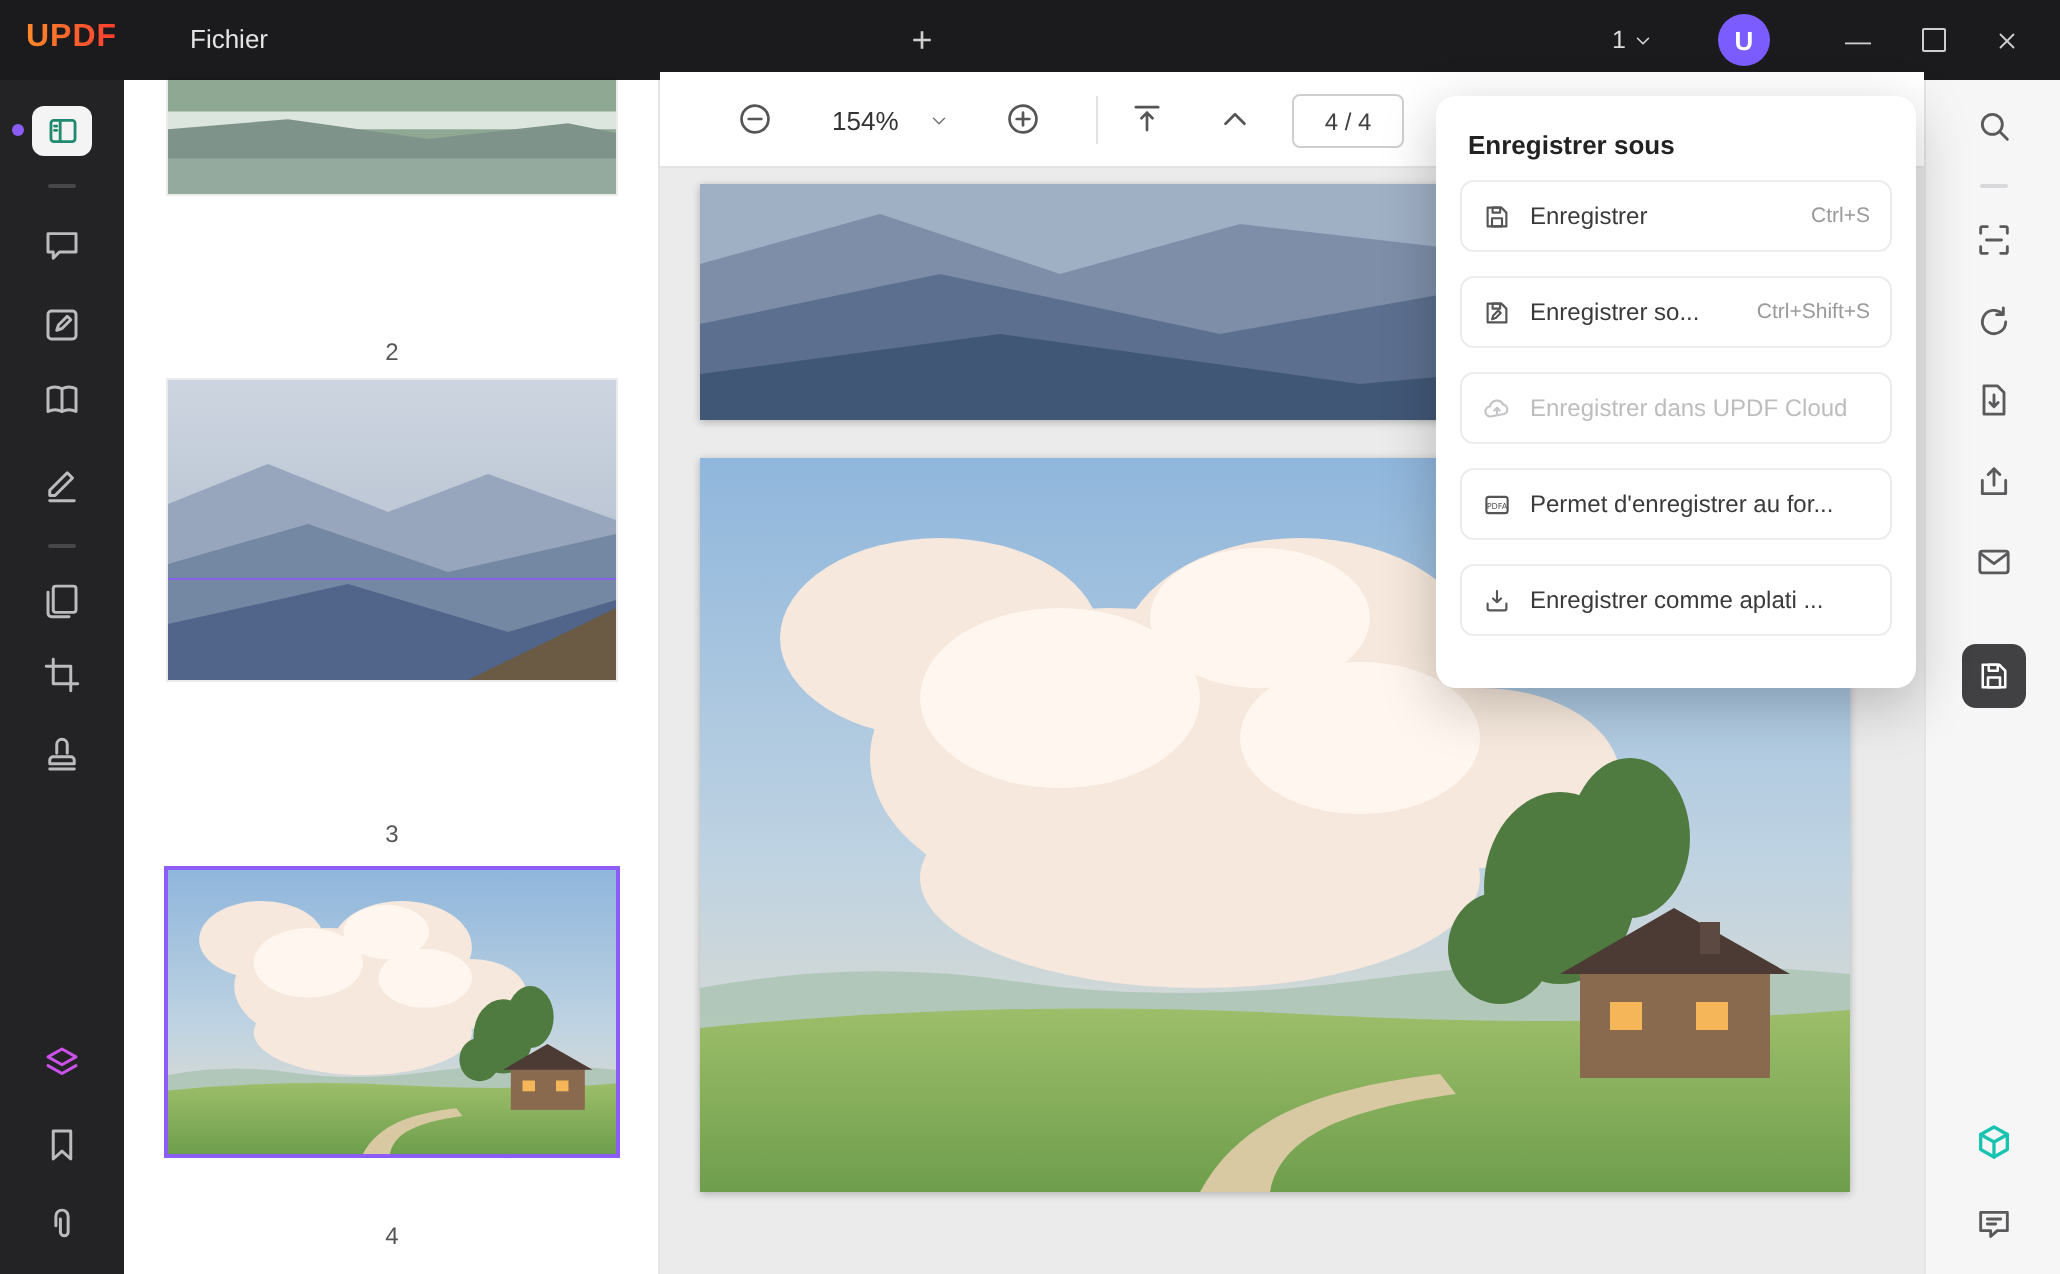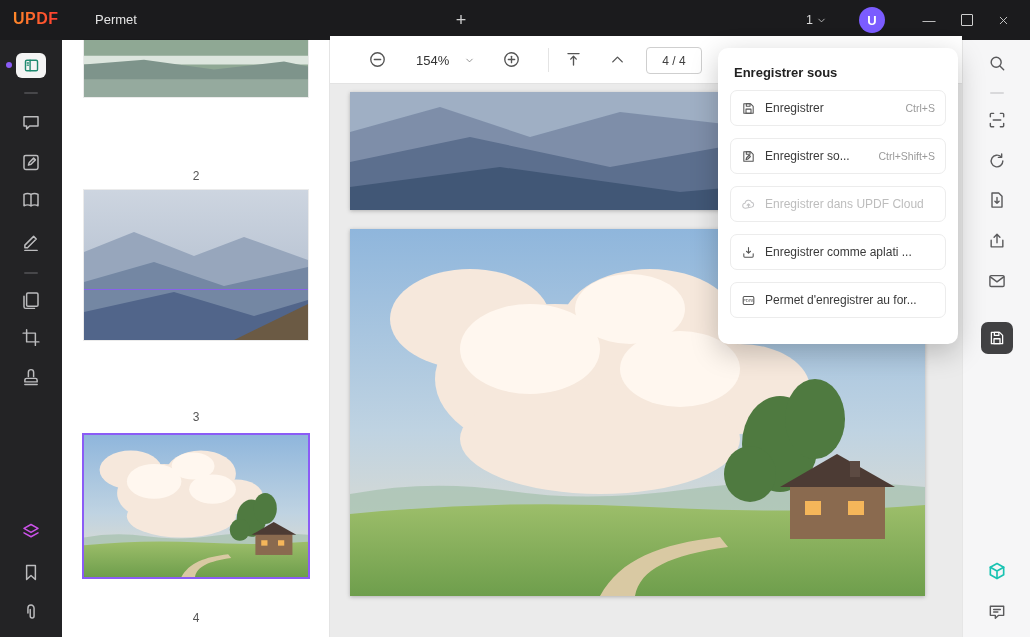--- a/index.html
+++ b/index.html
@@ -222,21 +222,21 @@
         <path d="M4 20l2-6L16 4l4 4L10 18z"></path>
       </symbol>
 <symbol id="sy-plus" viewBox="0 0 24 24">
         <path d="M12 5v14M5 12h14"></path>
       </symbol>
 </defs>
 </svg>
 
 <div class="topbar">
   <div class="logo">UPDF</div>
-  <div class="menu fichier">Permet</div>
+  <div class="menu fichier">Fichier</div>
   <div class="menu aide">Aide</div>
 
   <div class="newtab">+</div>
 
   <div class="wincount">
     <span>1</span>
     <svg class="ic">
         <use href="#sy-chevdown"></use>
       </svg>
   </div>
@@ -546,26 +546,26 @@
     <svg class="ic">
         <use href="#sy-cloud"></use>
       </svg>
     <span class="lbl">Enregistrer dans UPDF Cloud</span>
     <span class="shortcut"></span>
   </div>
 
 
   <div class="save-item">
     <svg class="ic">
+        <use href="#sy-pdfa"></use>
+      </svg>
+    <span class="lbl">Permet d'enregistrer au for...</span>
+    <span class="shortcut"></span>
+  </div>
+
+  <div class="save-item">
+    <svg class="ic">
         <use href="#sy-flatten"></use>
       </svg>
     <span class="lbl">Enregistrer comme aplati ...</span>
     <span class="shortcut"></span>
   </div>
-
-  <div class="save-item">
-    <svg class="ic">
-        <use href="#sy-pdfa"></use>
-      </svg>
-    <span class="lbl">Permet d'enregistrer au for...</span>
-    <span class="shortcut"></span>
-  </div>
 </div>
 
 </body></html>

